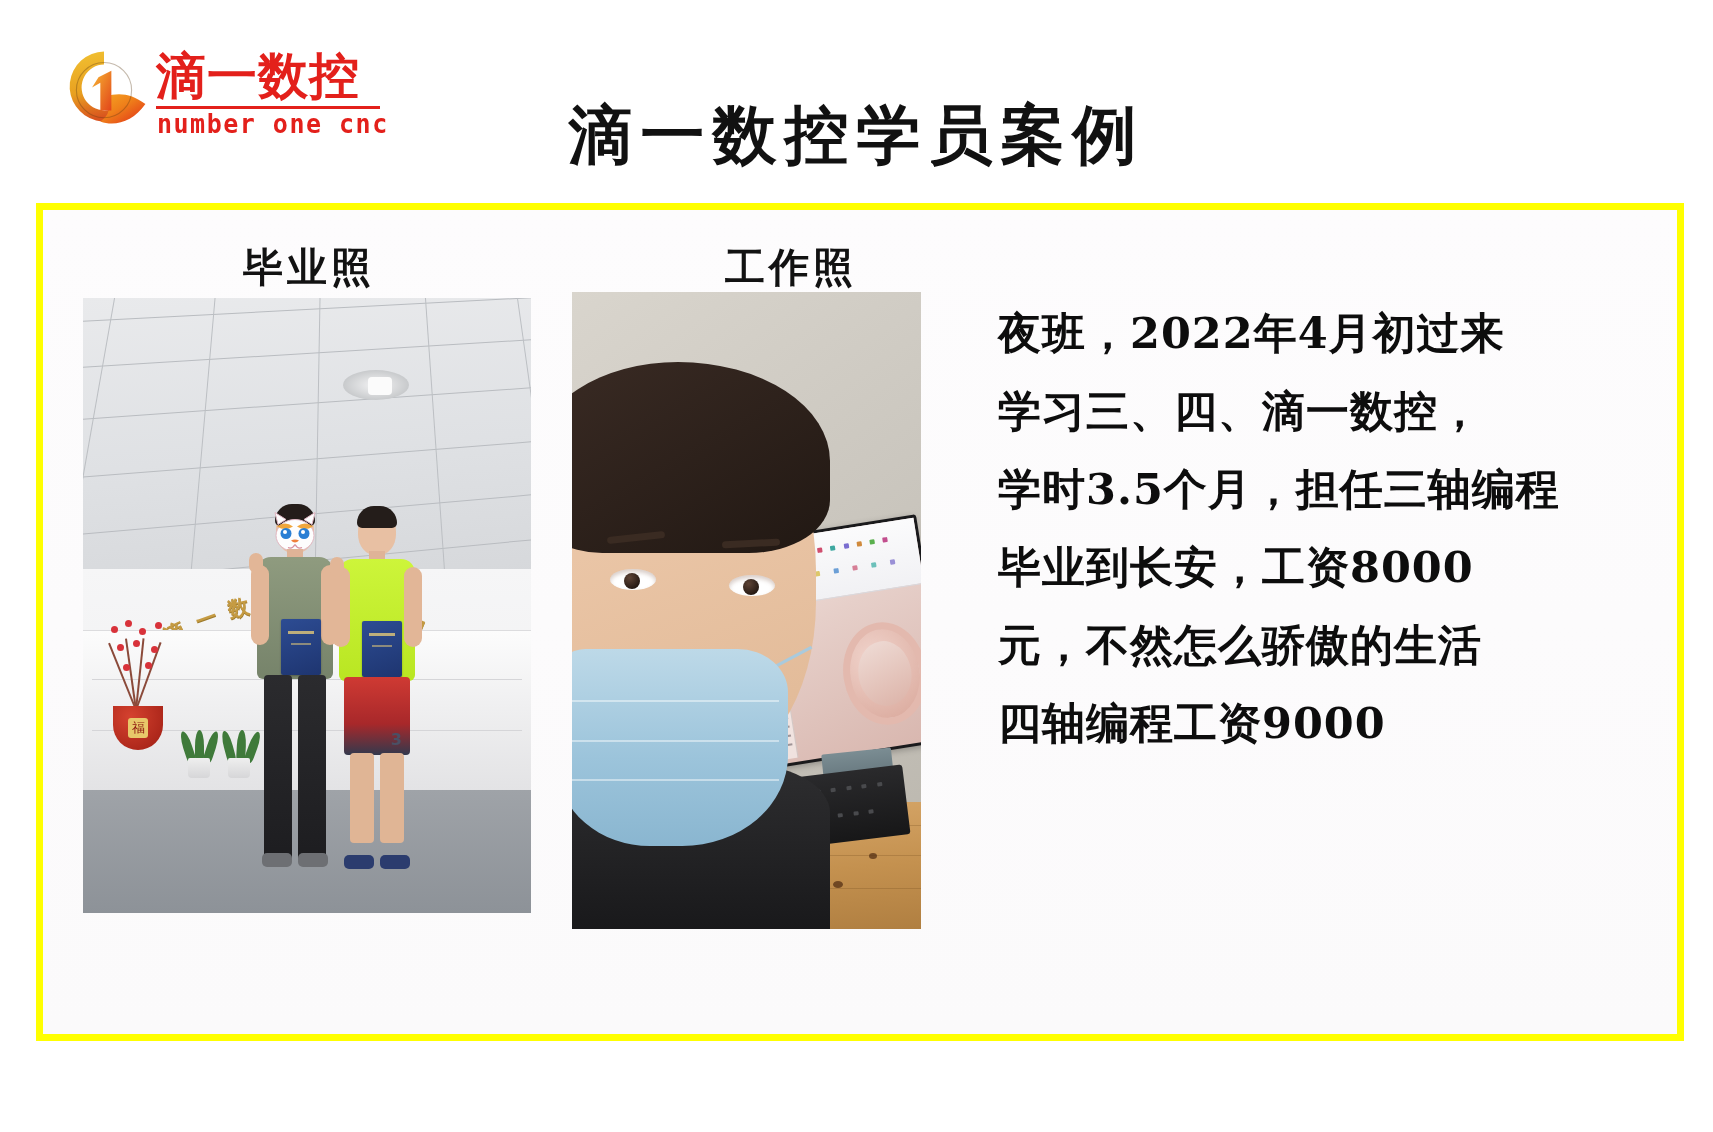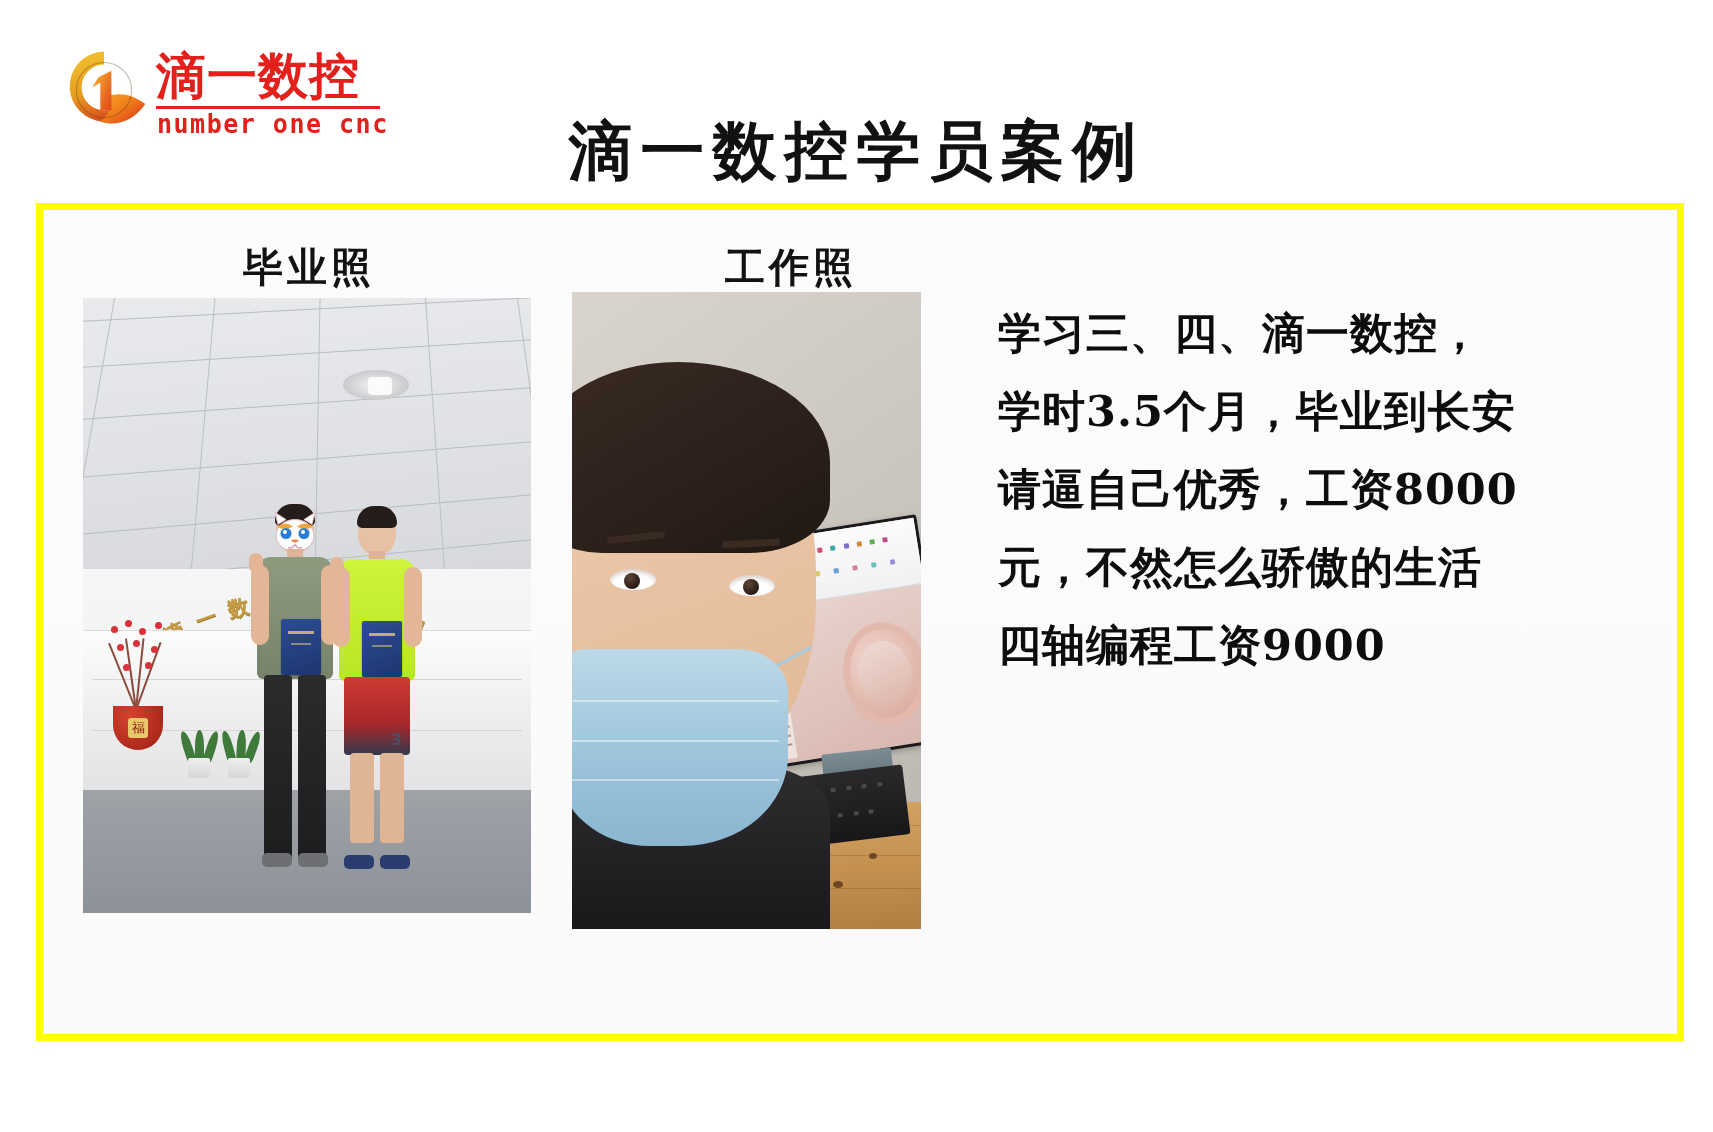--- a/index.html
+++ b/index.html
@@ -64,21 +64,21 @@
     letter-spacing: 1.5px;
     white-space: nowrap;
     transform: scaleY(1.06);
     transform-origin: left top;
   }
 
   
   .page-title {
     position: absolute;
     left: 0;
-    top: 108px;
+    top: 92px;
     width: 1713px;
     text-align: center;
     font-family: Liberation Sans, sans-serif;
     font-size: 64px;
     font-weight: bold;
     color: #111111;
     letter-spacing: 8px;
     white-space: nowrap;
   }
 
@@ -747,23 +747,24 @@
         </div>
       <div class="w-mask-strap"></div>
       <div class="w-mask">
         <div class="w-mask-fold" style="top:26%;"></div>
         <div class="w-mask-fold" style="top:46%;"></div>
         <div class="w-mask-fold" style="top:66%;"></div>
       </div>
     </div>
 
     <div class="desc">
+      <div>夜班，2022年4月初过来</div>
       <div>学习三、四、滴一数控，</div>
-      <div>学时3.5个月，毕业到长安</div>
-      <div>请逼自己优秀，工资8000</div>
+      <div>学时3.5个月，担任三轴编程</div>
+      <div>毕业到长安，工资8000</div>
       <div>元，不然怎么骄傲的生活</div>
       <div>四轴编程工资9000</div>
     </div>
 
   </div>
 
 
 </div>
 
 </body></html>

